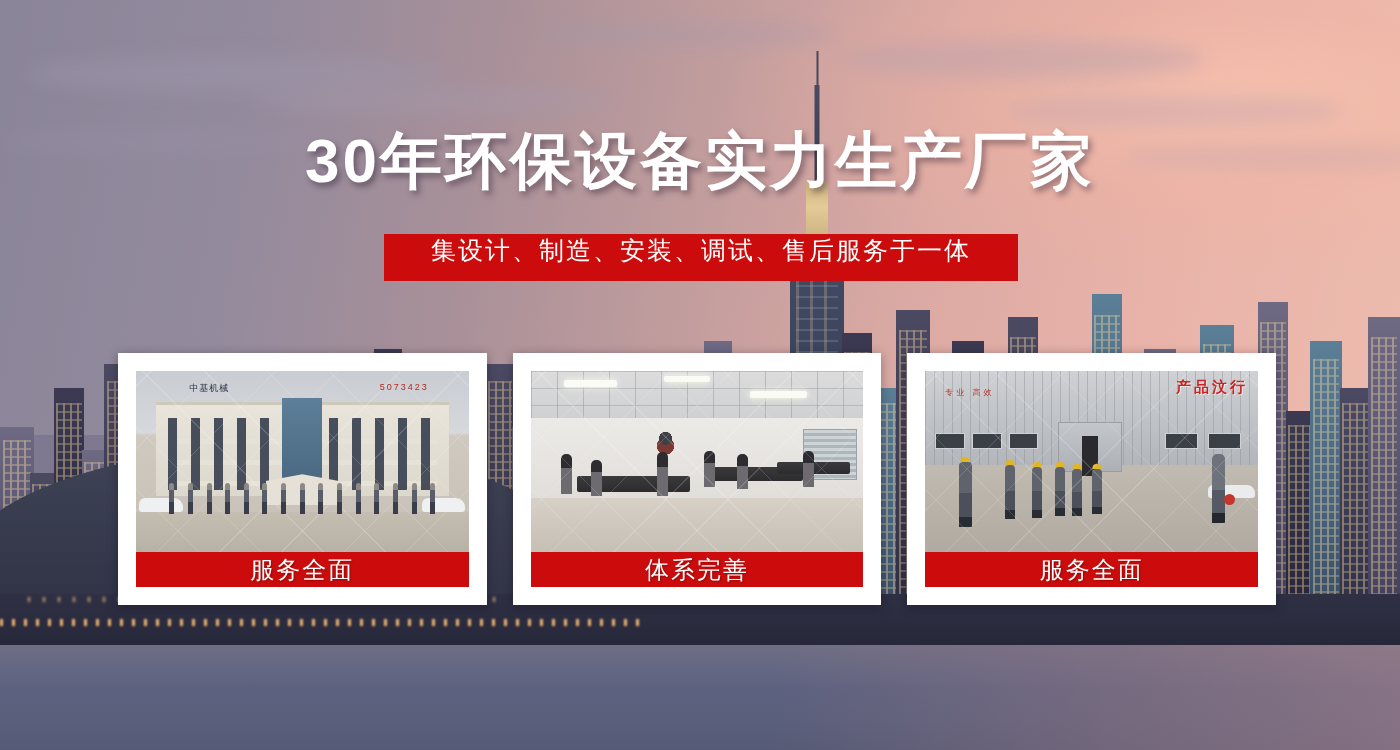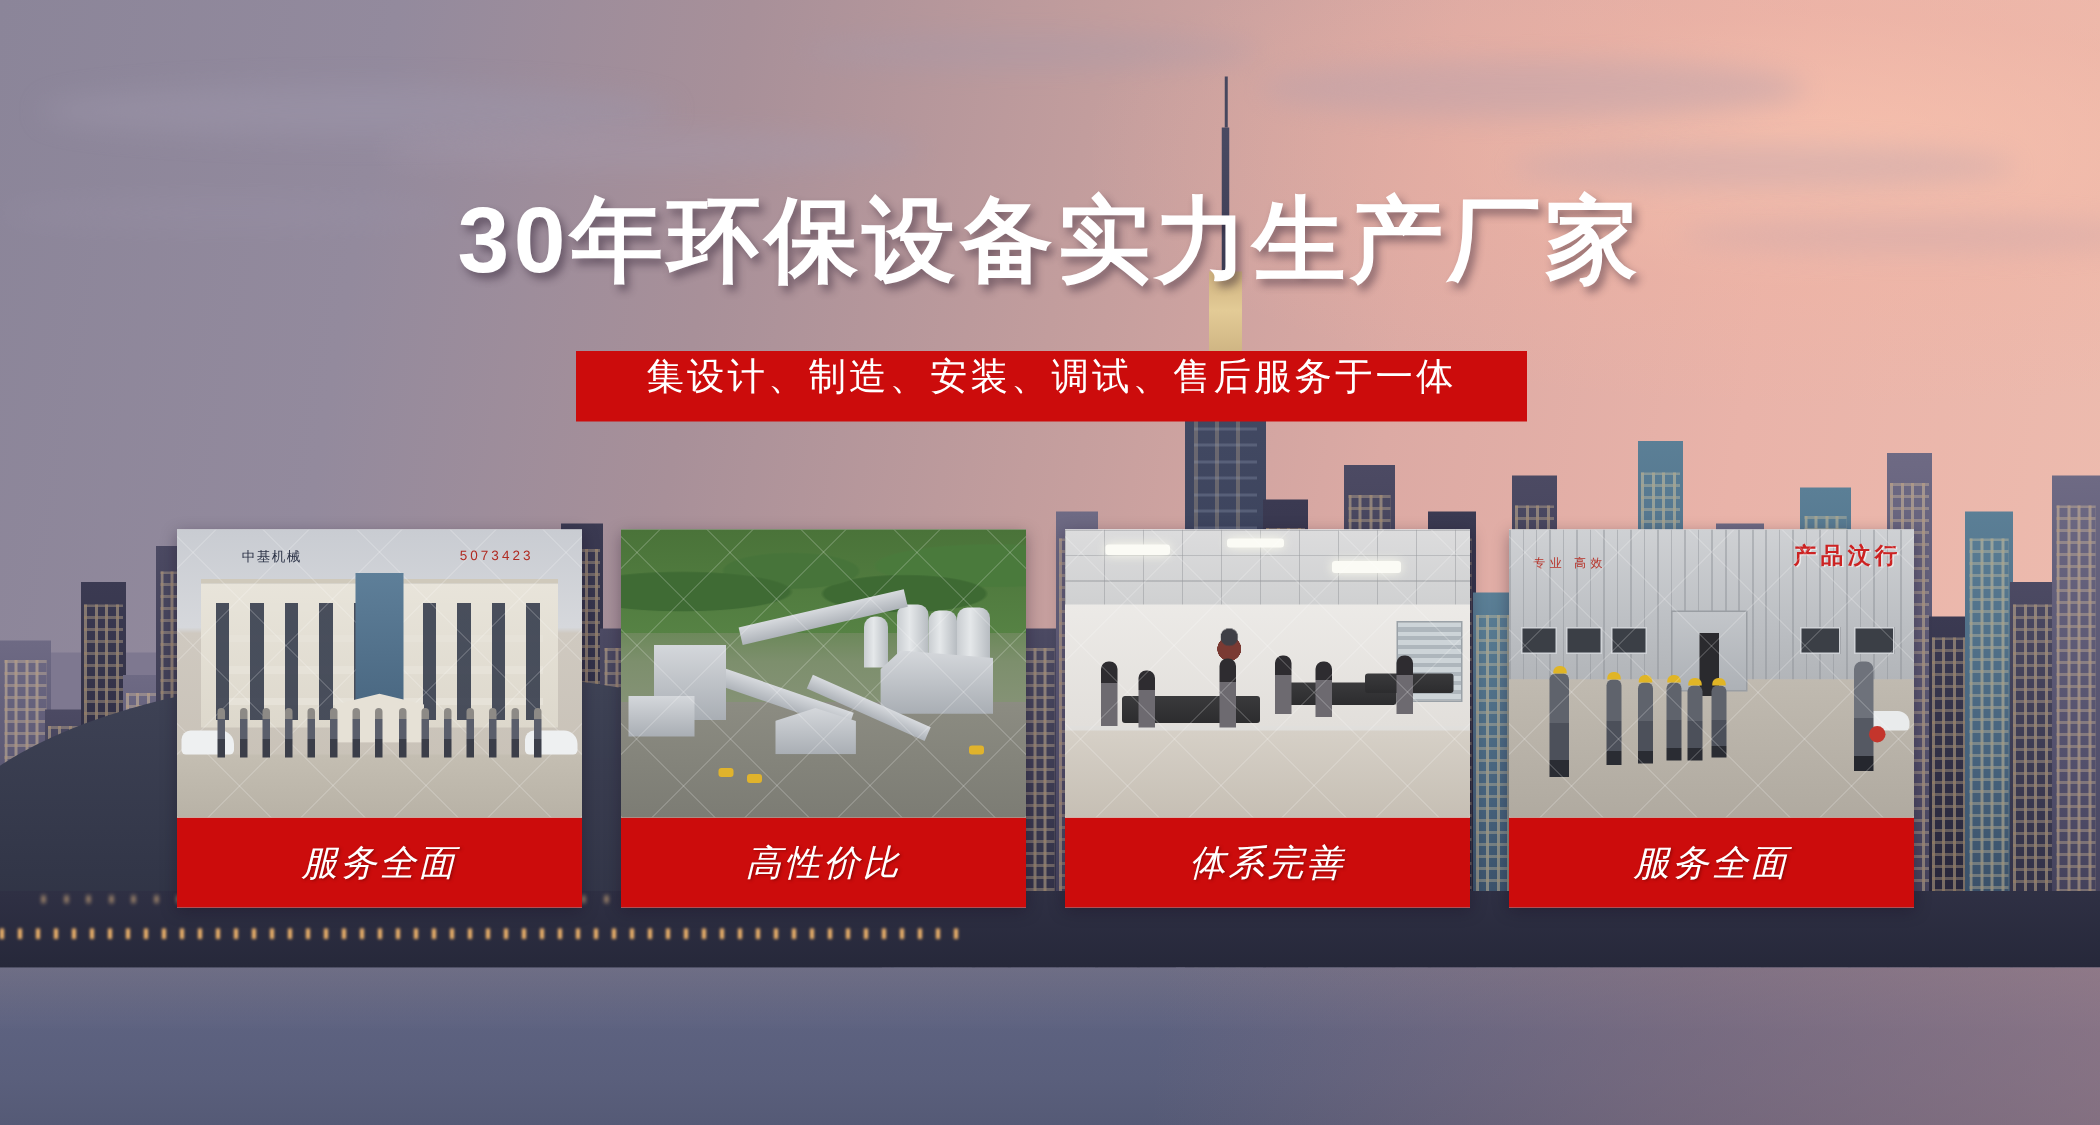--- a/index.html
+++ b/index.html
@@ -184,38 +184,37 @@
 
   
   .cards {
     position: absolute; left: 118px; top: 353px;
     width: 1158px; height: 252px;
     display: flex; gap: 26px;
   }
   .card {
     flex: 1 1 0;
     background: #ffffff;
-    padding: 0;
+    padding: 18px;
     display: flex; flex-direction: column;
     box-shadow: 0 2px 10px rgba(20,10,30,.35);
   }
   .card-photo {
     position: relative;
     flex: 1 1 auto;
     overflow: hidden;
   }
   .card-label {
-    height: 60px;
+    height: 35px;
     background: #cc0c0c;
     color: #fff;
     display: flex; align-items: center; justify-content: center;
     font-size: 24px;
     letter-spacing: 2px;
     text-shadow: 1px 1px 2px rgba(90,0,0,.5);
-    font-style: italic;
   }
   
   .card-photo::after {
     content:"";
     position:absolute; inset:0;
     background-image:
       repeating-linear-gradient(45deg, rgba(255,255,255,.16) 0 1px, transparent 1px 44px),
       repeating-linear-gradient(-45deg, rgba(255,255,255,.16) 0 1px, transparent 1px 44px);
     pointer-events:none;
   }
@@ -525,41 +524,20 @@
             <i></i>
             <i></i>
             <i></i>
             <i></i>
             <i></i>
         </div>
       </div>
       <div class="card-label">服务全面</div>
     </div>
 
-    <div class="card">
-      <div class="card-photo p2">
-        <div class="trees"></div>
-        <div class="ground"></div>
-        <div class="silo" style="left:68%;top:26%;width:8%;height:22%"></div>
-        <div class="silo" style="left:76%;top:28%;width:7%;height:20%"></div>
-        <div class="silo" style="left:83%;top:27%;width:8%;height:21%"></div>
-        <div class="silo" style="left:60%;top:30%;width:6%;height:18%"></div>
-        <div class="shed" style="left:64%;top:42%;width:28%;height:22%; clip-path:polygon(0 30%,18% 0,100% 12%,100% 100%,0 100%)"></div>
-        <div class="conv" style="left:30%;top:34%;width:42%;height:6%; transform:rotate(-13deg)"></div>
-        <div class="conv" style="left:20%;top:46%;width:38%;height:6%; transform:rotate(19deg)"></div>
-        <div class="conv" style="left:46%;top:50%;width:32%;height:5%; transform:rotate(24deg)"></div>
-        <div class="shed" style="left:8%;top:40%;width:18%;height:26%"></div>
-        <div class="shed" style="left:2%;top:58%;width:16%;height:14%"></div>
-        <div class="shed" style="left:38%;top:62%;width:20%;height:16%; clip-path:polygon(0 28%,50% 0,100% 28%,100% 100%,0 100%)"></div>
-        <div class="yellow" style="left:24%;bottom:14%"></div>
-        <div class="yellow" style="left:31%;bottom:12%"></div>
-        <div class="yellow" style="left:86%;bottom:22%"></div>
-      </div>
-      <div class="card-label">高性价比</div>
-    </div>
 
     <div class="card">
       <div class="card-photo p3">
         <div class="ceiling"></div>
         <div class="panel" style="left:10%;top:5%;width:16%;height:4%"></div>
         <div class="panel" style="left:40%;top:3%;width:14%;height:3%"></div>
         <div class="panel" style="left:66%;top:11%;width:17%;height:4%"></div>
         <div class="wall"></div>
         <div class="logo"></div>
         <div class="blinds"></div>

